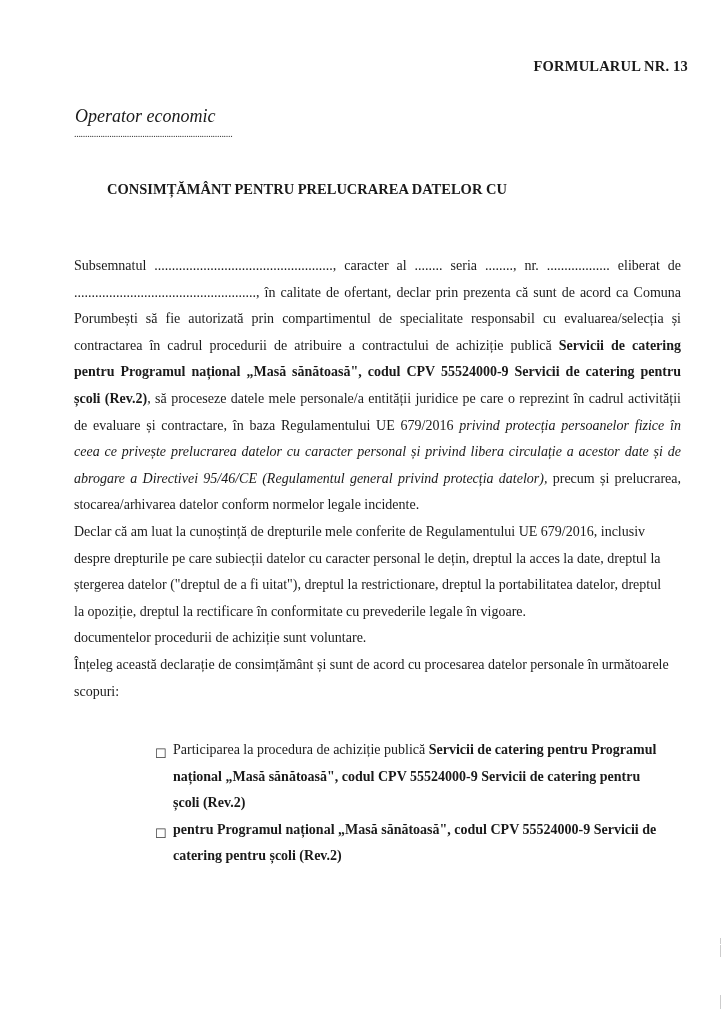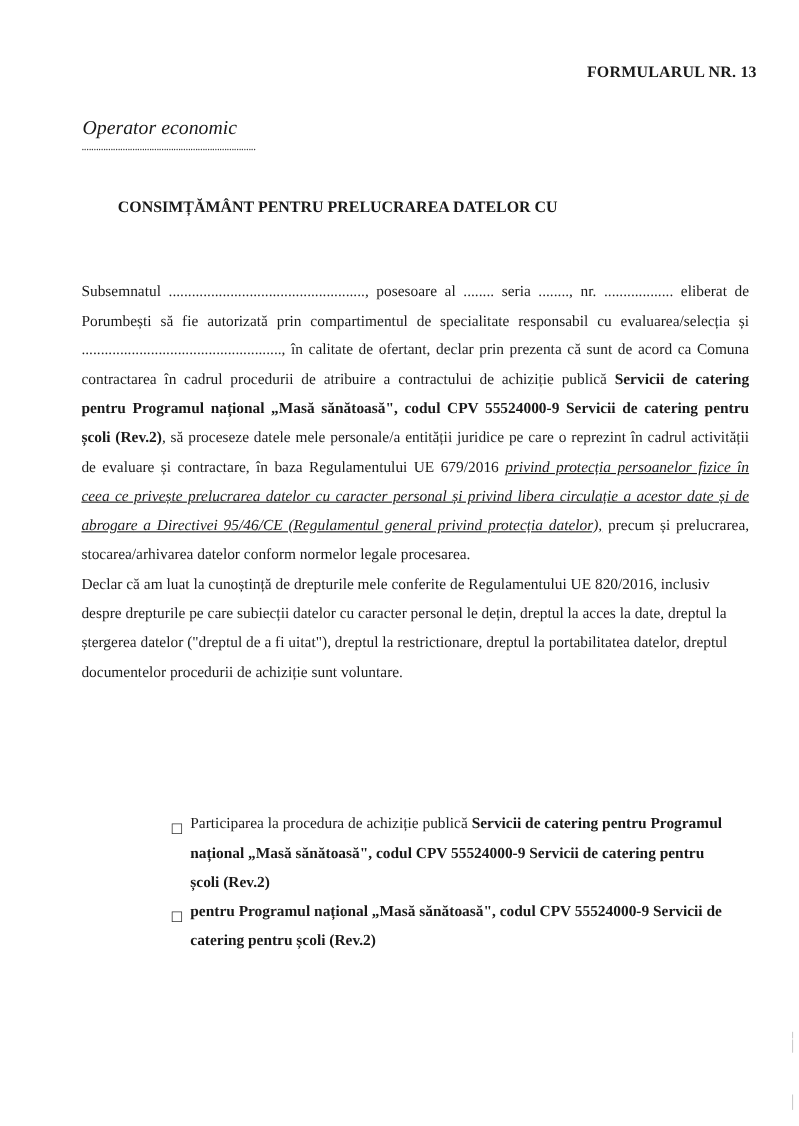--- a/index.html
+++ b/index.html
@@ -5,61 +5,66 @@
   html, body { margin:0; padding:0; background:#ffffff; }
   body { width:726px; height:1024px; position:relative; overflow:hidden;
          font-family:"Liberation Serif", "DejaVu Serif", serif; color:#1a1a1a; }
   .form-no { position:absolute; top:58px; right:38px; font-weight:bold; font-size:14.5px; letter-spacing:0.2px; }
   .operator { position:absolute; top:106px; left:75px; font-style:italic; font-size:18px; }
   .operator-dots { position:absolute; top:128px; left:74px; font-size:10px; letter-spacing:-0.3px; color:#333; }
   .title { position:absolute; top:176px; left:0; width:614px; text-align:center; font-weight:bold; font-size:14.5px; line-height:27px; }
   .body { position:absolute; top:253px; left:74px; width:607px; font-size:14px; line-height:26.6px; }
   .justify-full { text-align:justify; text-align-last:justify; }
   b { font-weight:bold;text-align:center; }
-  i { font-style:italic;text-decoration:underline; }
+  i { font-style:italic; }
   .list { position:absolute; top:737px; left:155px; width:530px; font-size:14px; line-height:26.6px; }
   .list-item { position:relative; padding-left:18px; }
   .box { position:absolute; left:0; top:4px; font-size:13px; color:#333; }
   .spec { position:absolute; width:1px; background:#ccc; }
 </style>
 </head>
 <body>
 
 <div class="form-no">FORMULARUL NR. 13</div>
 <div class="operator">Operator economic</div>
 <div class="operator-dots">........................................................................</div>
 
 <div class="title">
   <div>CONSIMȚĂMÂNT PENTRU PRELUCRAREA DATELOR CU</div>
 </div>
 
 <div class="body">
   <div>
-    <div class="justify-full">Subsemnatul ..................................................., posesoare al ........ seria ........, nr. .................. eliberat de</div>
+    <div class="justify-full">Subsemnatul ..................................................., caracter al ........ seria ........, nr. .................. eliberat de</div>
+    <div class="justify-full">...................................................., în calitate de ofertant, declar prin prezenta că sunt de acord ca Comuna</div>
     <div class="justify-full">Porumbești să fie autorizată prin compartimentul de specialitate responsabil cu evaluarea/selecția și</div>
-    <div class="justify-full">...................................................., în calitate de ofertant, declar prin prezenta că sunt de acord ca Comuna</div>
     <div class="justify-full"><span>contractarea în cadrul procedurii de atribuire a contractului de achiziție publică </span><b>Servicii de catering</b></div>
     <div class="justify-full"><b>pentru Programul național „Masă sănătoasă", codul CPV 55524000-9 Servicii de catering pentru</b></div>
     <div class="justify-full"><b>școli (Rev.2)</b><span>, să proceseze datele mele personale/a entității juridice pe care o reprezint în cadrul activității</span></div>
     <div class="justify-full"><span>de evaluare și contractare, în baza Regulamentului UE 679/2016 </span><i>privind protecția persoanelor fizice în</i></div>
     <div class="justify-full"><i>ceea ce privește prelucrarea datelor cu caracter personal și privind libera circulație a acestor date și de</i></div>
     <div class="justify-full"><i>abrogare a Directivei 95/46/CE (Regulamentul general privind protecția datelor),</i><span> precum și prelucrarea,</span></div>
-    <div>stocarea/arhivarea datelor conform normelor legale procesarea.</div>
+    <div>stocarea/arhivarea datelor conform normelor legale incidente.</div>
   </div>
 
   <div>
-    <div>Declar că am luat la cunoștință de drepturile mele conferite de Regulamentului UE 820/2016, inclusiv</div>
+    <div>Declar că am luat la cunoștință de drepturile mele conferite de Regulamentului UE 679/2016, inclusiv</div>
     <div>despre drepturile pe care subiecții datelor cu caracter personal le dețin, dreptul la acces la date, dreptul la</div>
     <div>ștergerea datelor ("dreptul de a fi uitat"), dreptul la restrictionare, dreptul la portabilitatea datelor, dreptul</div>
+    <div>la opoziție, dreptul la rectificare în conformitate cu prevederile legale în vigoare.</div>
   </div>
 
   <div>
     <div>documentelor procedurii de achiziție sunt voluntare.</div>
   </div>
 
+  <div>
+    <div>Înțeleg această declarație de consimțământ și sunt de acord cu procesarea datelor personale în următoarele</div>
+    <div>scopuri:</div>
+  </div>
 </div>
 
 <div class="list">
   <div class="list-item">
     <span class="box">☐</span>
     <div><span>Participarea la procedura de achiziție publică </span><b>Servicii de catering pentru Programul</b></div>
     <div><b>național „Masă sănătoasă", codul CPV 55524000-9 Servicii de catering pentru</b></div>
     <div><b>școli (Rev.2)</b></div>
   </div>
   <div class="list-item">

